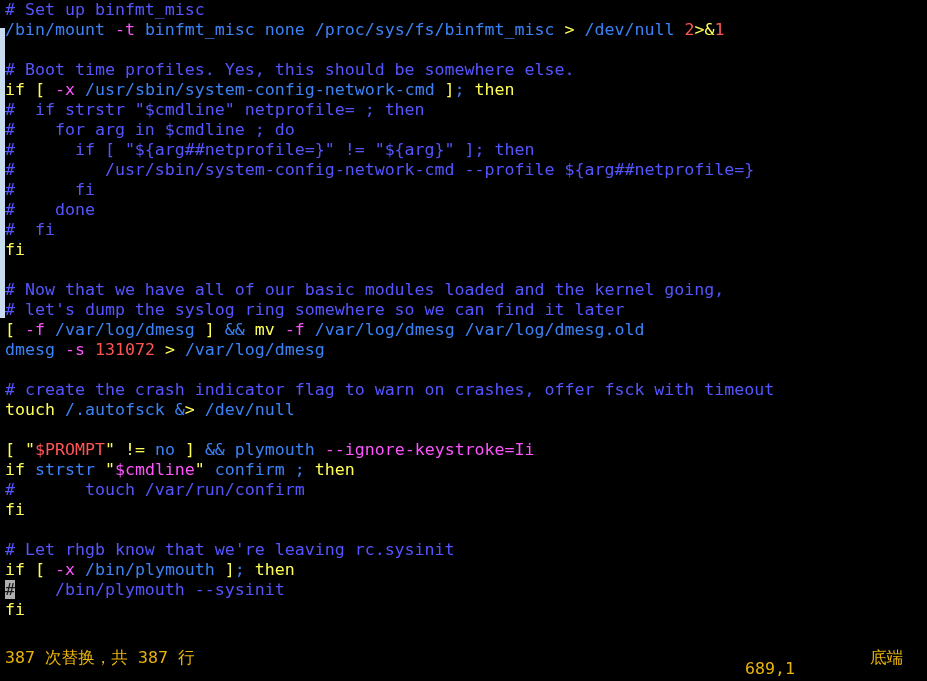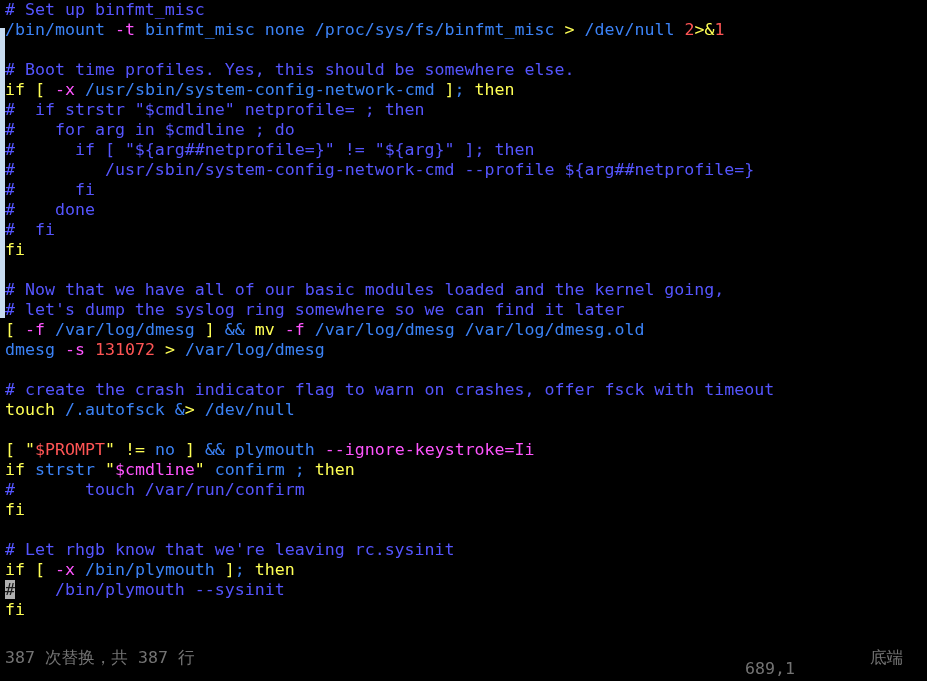--- a/index.html
+++ b/index.html
@@ -58,21 +58,21 @@
   .cursor {
     background: #b0b0b0;
     color: #1a1a1a;
   }
   #statusline {
     position: absolute;
     left: 0;
     top: 645px;
     width: 927px;
     height: 26px;
-    color: #737373;
+    color: #eab308;
     font-size: 16.6px;
     line-height: 26px;
     white-space: pre;
   }
   #status-msg { position: absolute; left: 5px; top: 0; }
   #status-ruler { position: absolute; left: 745px; top: 11px; }
   #status-pos { position: absolute; left: 870px; top: 0; }
 </style>
 </head>
 <body>

